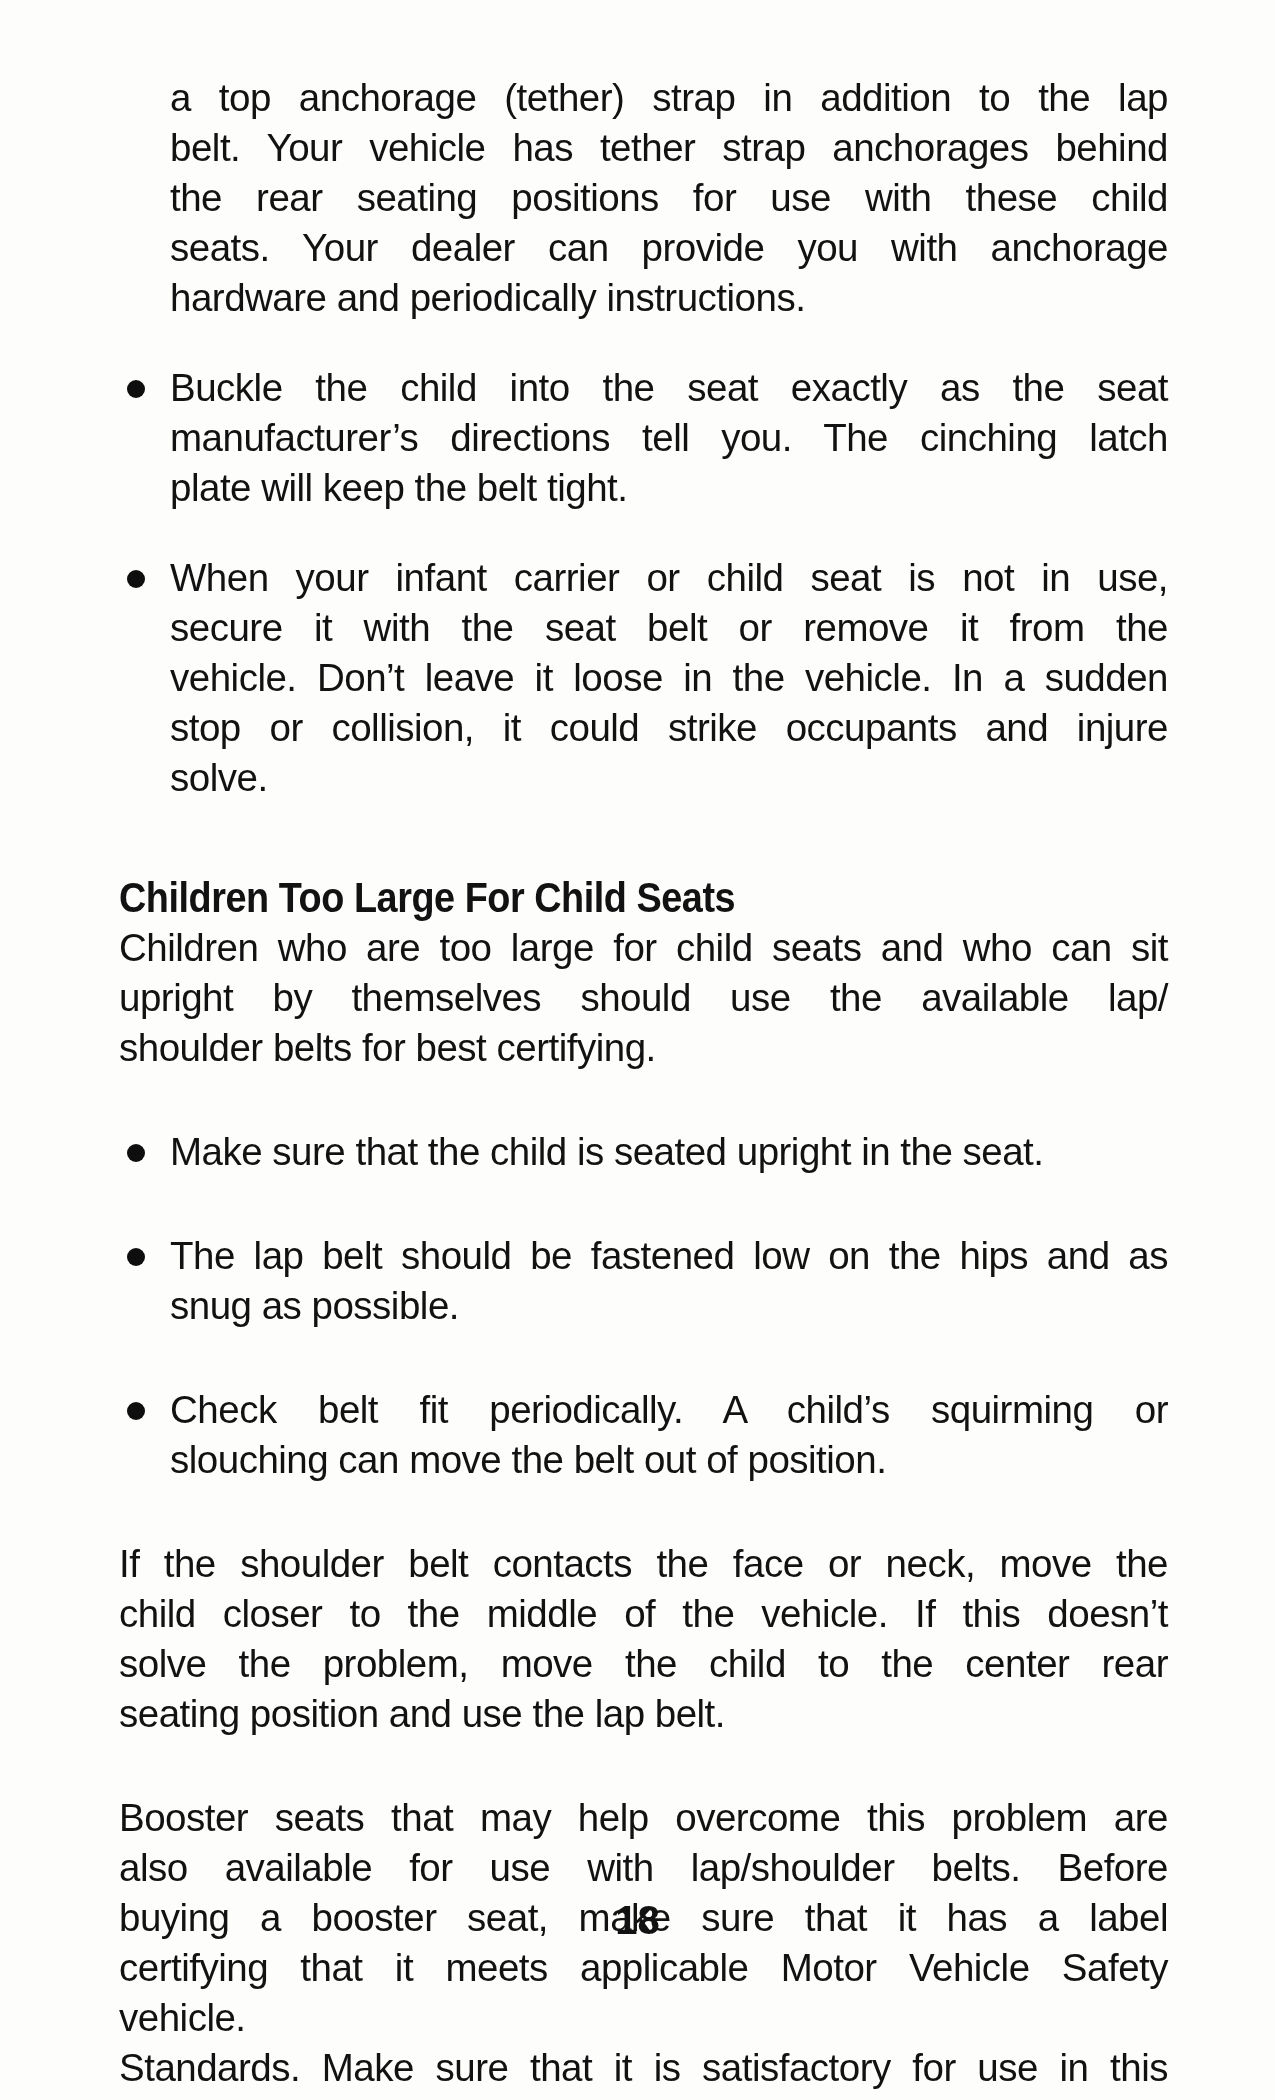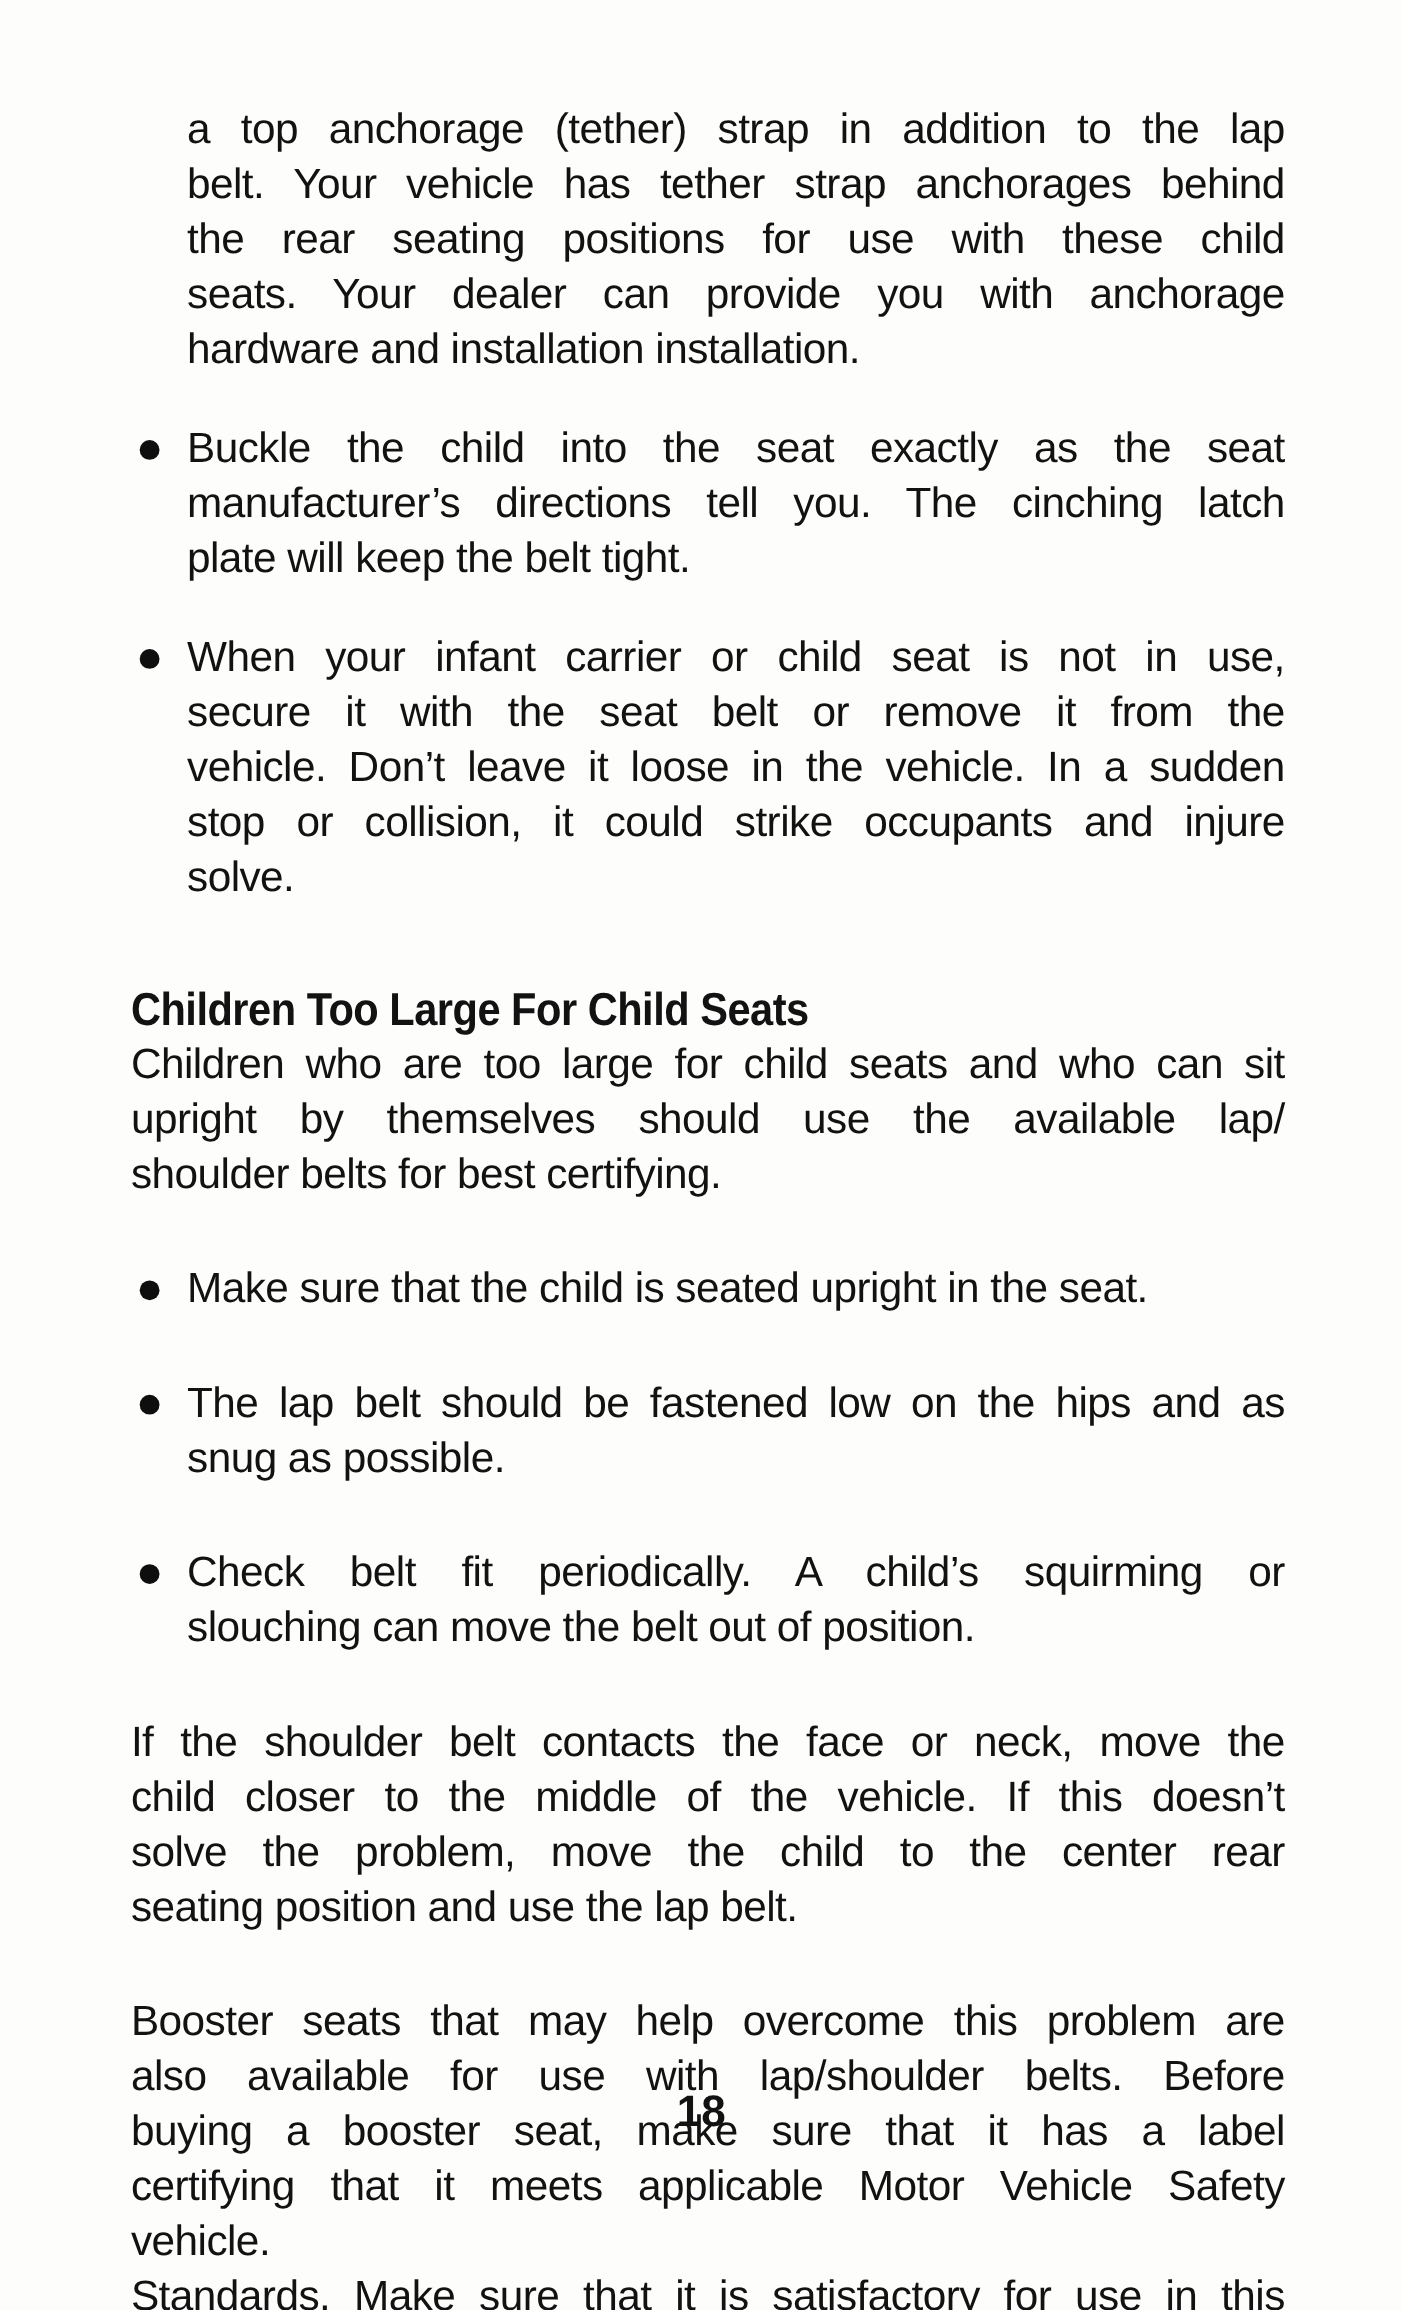--- a/index.html
+++ b/index.html
@@ -31,21 +31,20 @@
   }
   .ln.j {
     white-space: normal;
     text-align: justify;
     text-align-last: justify;
     text-justify: inter-word;
   }
   .indent {
     margin-left: 51px;
     width: 998px;
-    margin-top: 20px;
   }
   .bullet-item {
     position: relative;
     margin-left: 51px;
     width: 998px;
   }
   .bullet-dot {
     position: absolute;
     left: -43px;
     top: 17px;
@@ -82,21 +81,21 @@
 <body>
 
 <div class="page">
   <div class="text-col">
 
     <div class="para indent">
       <div class="ln j">a top anchorage (tether) strap in addition to the lap</div>
       <div class="ln j">belt. Your vehicle has tether strap anchorages behind</div>
       <div class="ln j">the rear seating positions for use with these child</div>
       <div class="ln j">seats. Your dealer can provide you with anchorage</div>
-      <div class="ln">hardware and installation installation.</div>
+      <div class="ln">hardware and periodically instructions.</div>
     </div>
 
     <div class="bullet-item gap-sm">
       <span class="bullet-dot"></span>
       <div class="ln j">Buckle the child into the seat exactly as the seat</div>
       <div class="ln j">manufacturer’s directions tell you. The cinching latch</div>
       <div class="ln">plate will keep the belt tight.</div>
     </div>
 
     <div class="bullet-item gap-sm">

